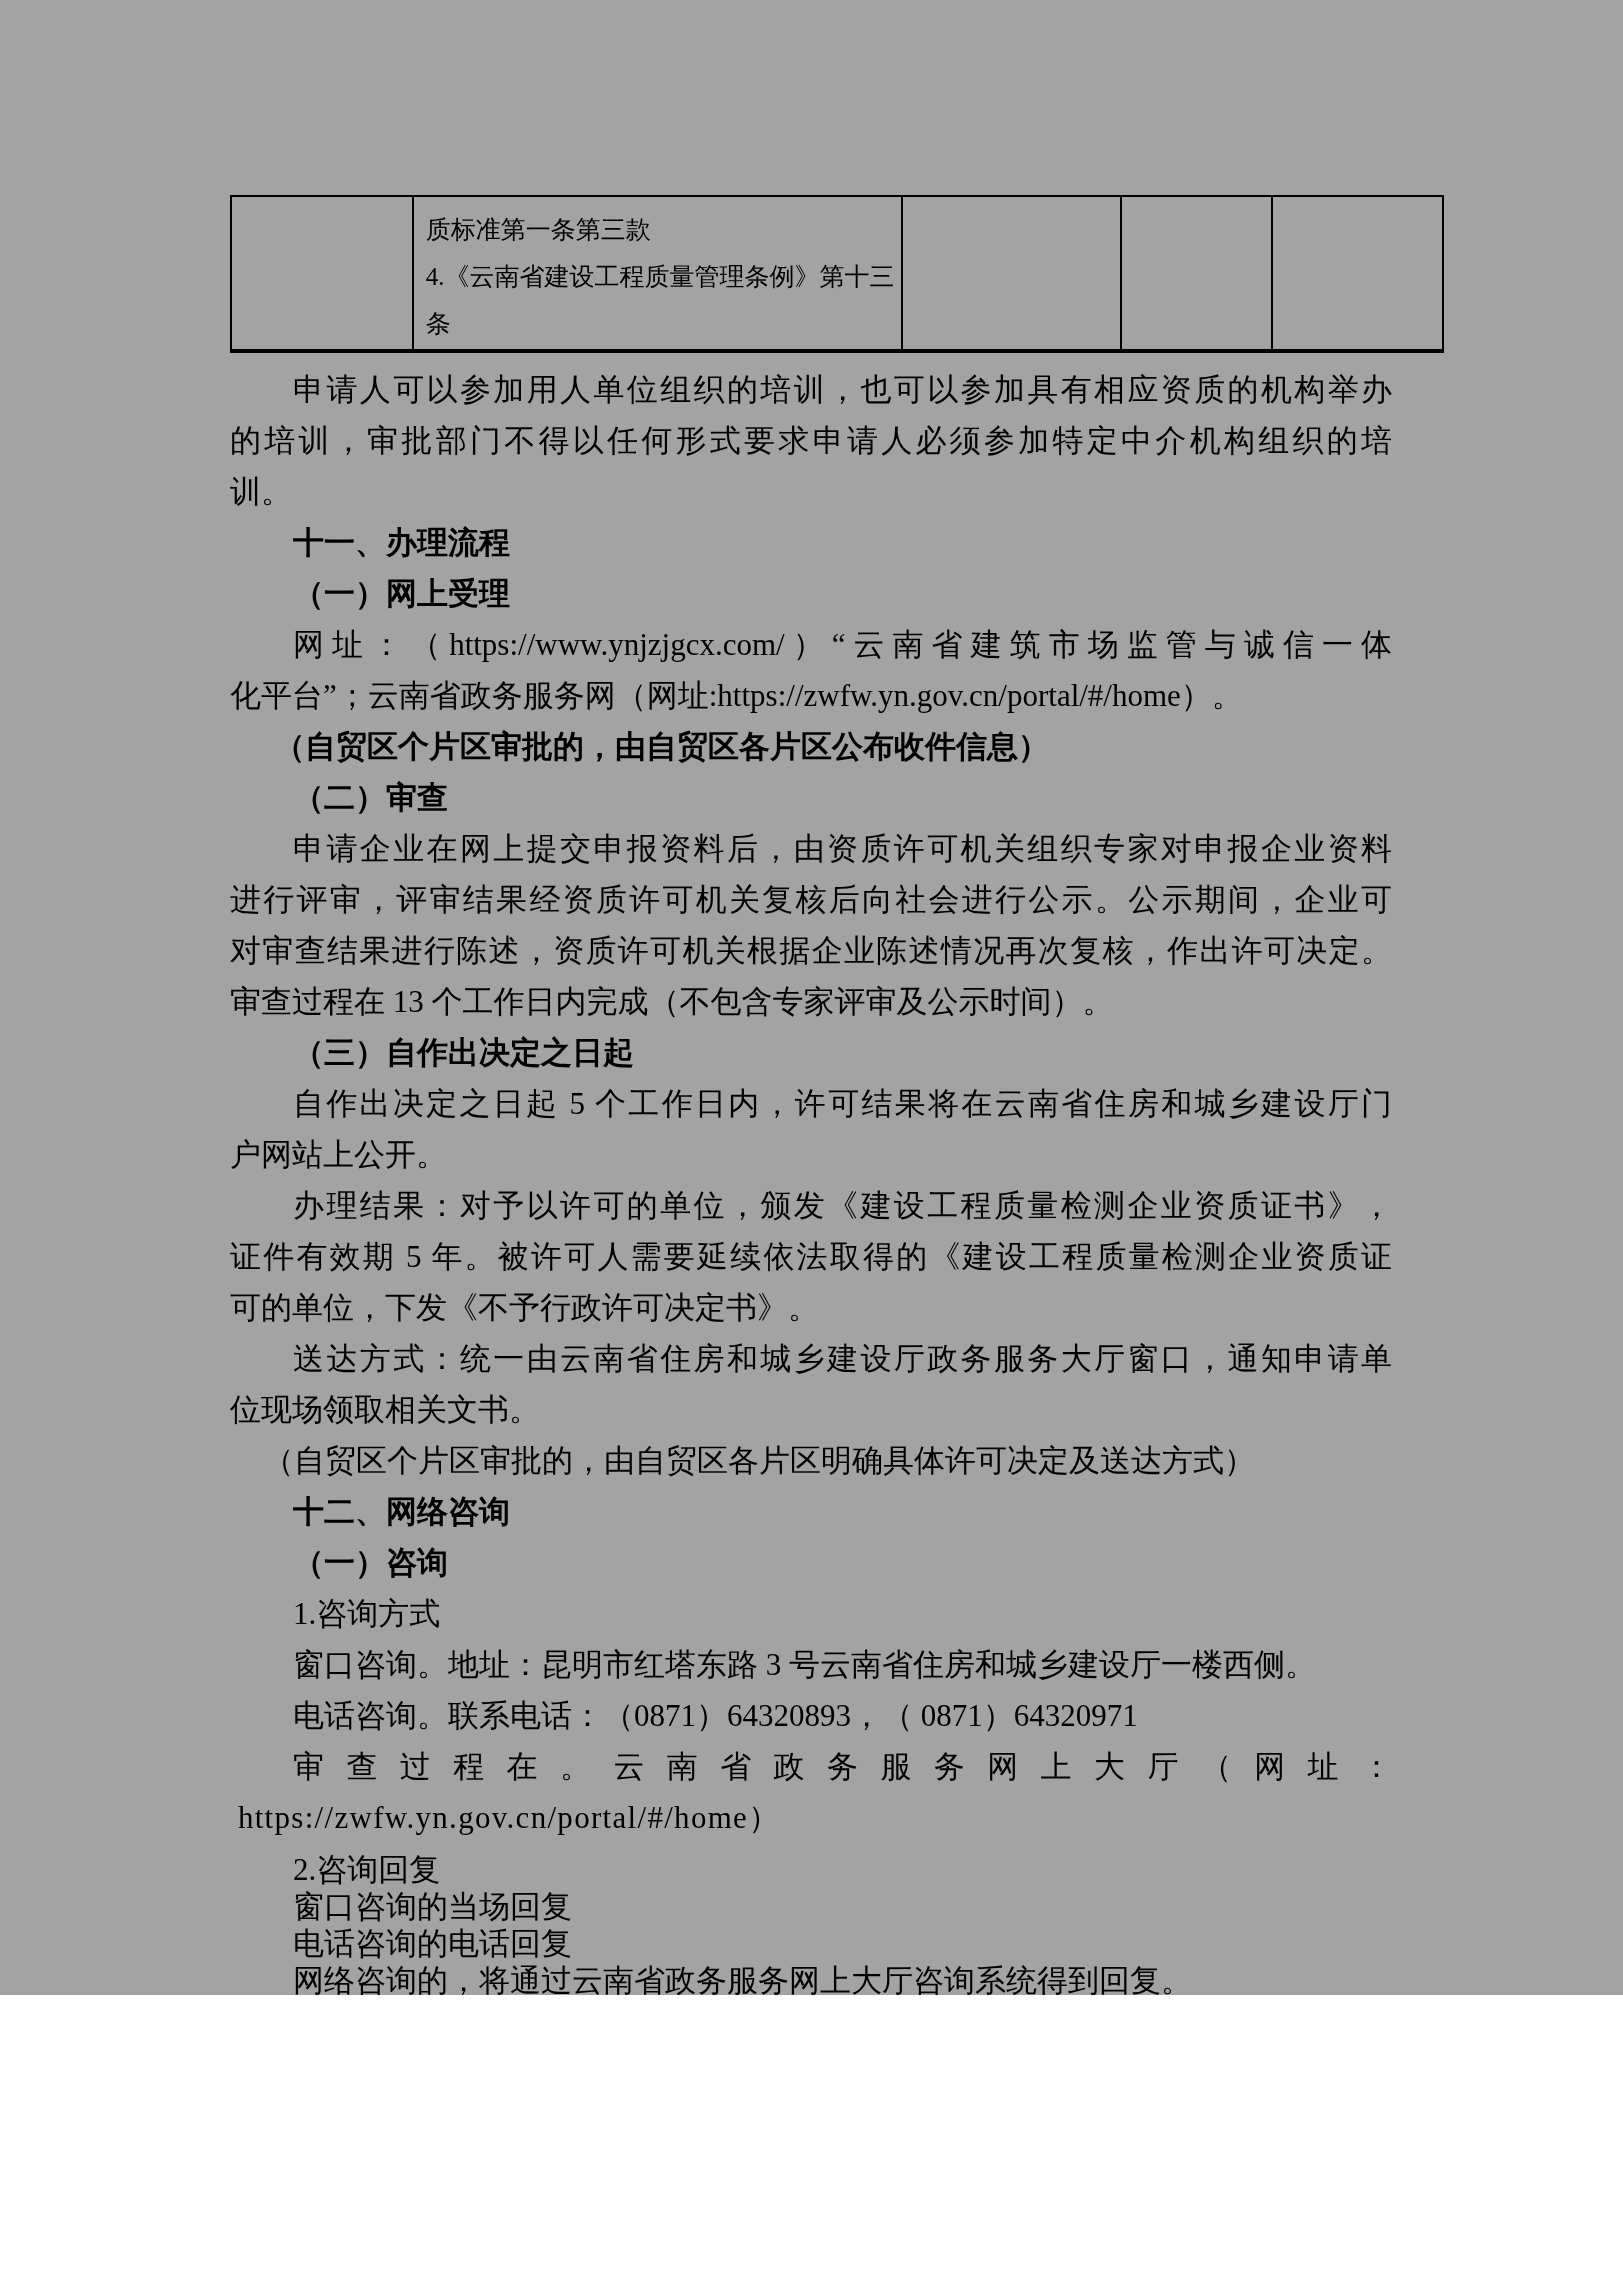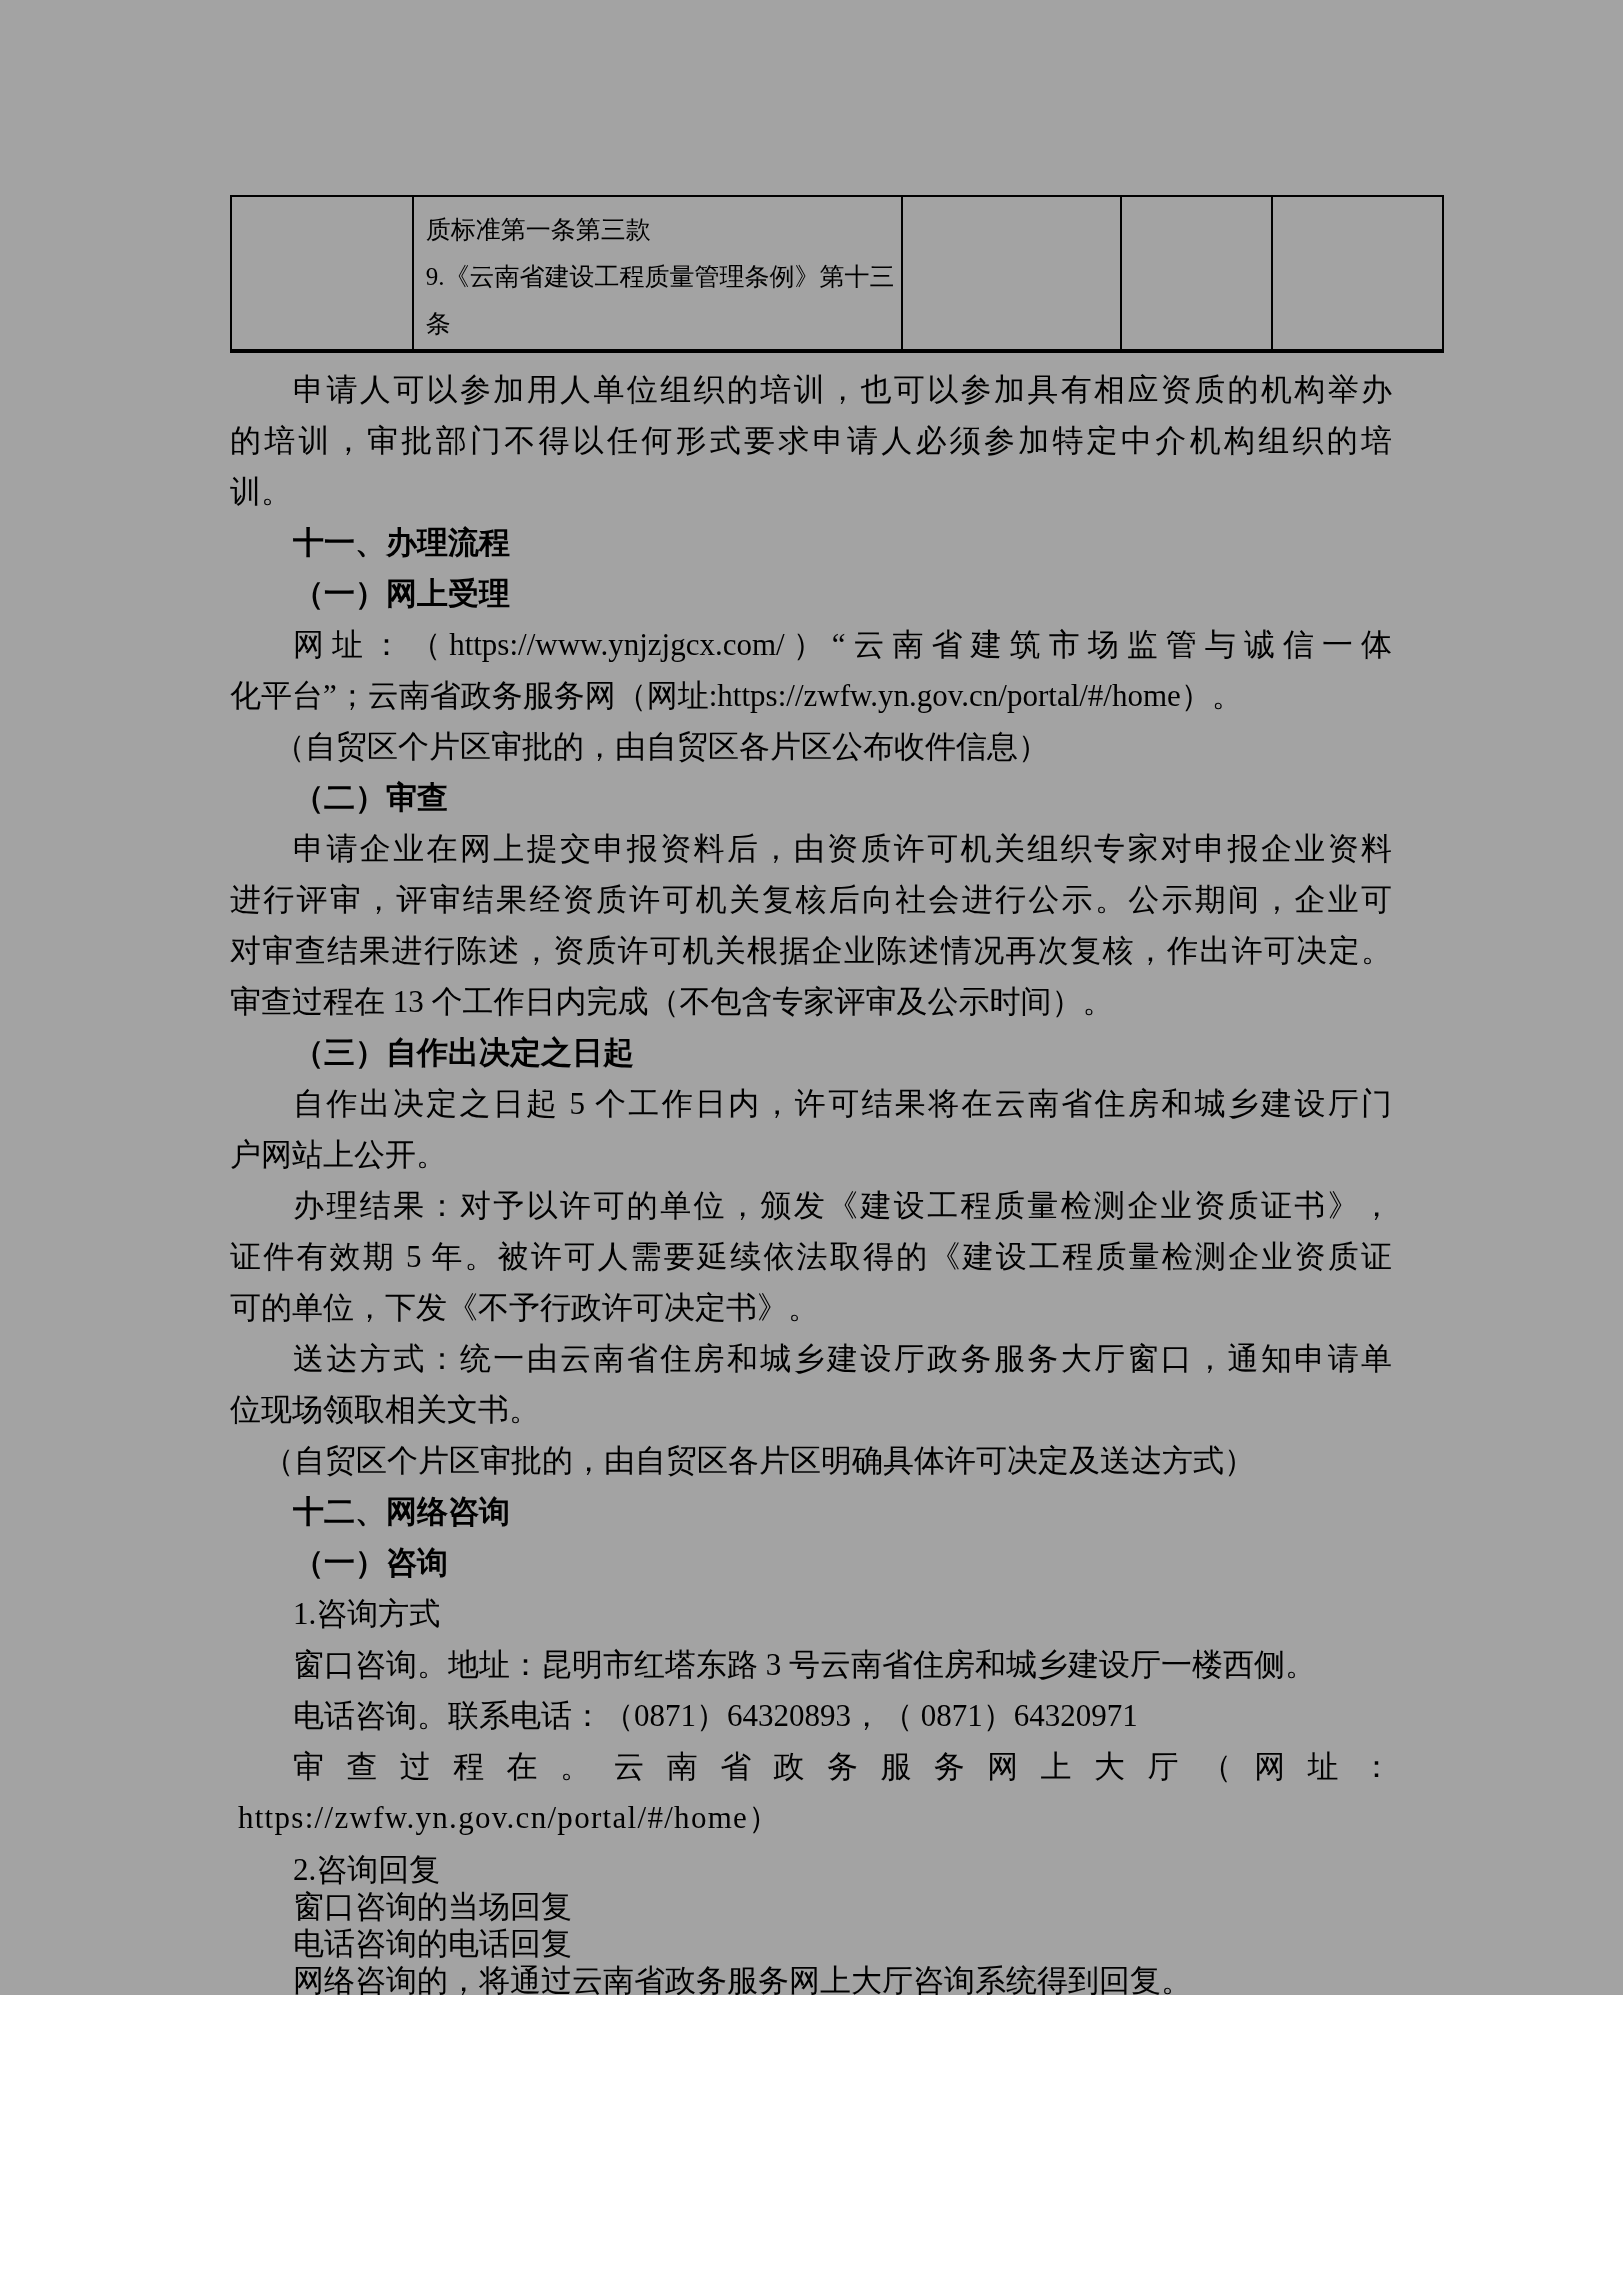--- a/index.html
+++ b/index.html
@@ -50,21 +50,21 @@
   .line { text-align: left; }
   .jl {
     text-align: justify;
     text-align-last: justify;
   }
   .h {
     font-family: Liberation Serif, serif;
     font-weight: bold;
   }
   .ind2  { text-indent: 63px; }
-  .ind14 { text-indent: 44px; }
+  .ind14 { text-indent: 44px; font-weight: bold; }
   .ind11 { text-indent: 33px; }
   .url   { padding-left: 7.9px; letter-spacing: 1.3px; }
   .tight { line-height: 37px; }
   .mt    { margin-top: 7.9px; }
   
   .page-number {
     position: absolute;
     left: 0;
     top: 2128px;
     width: 100%;
@@ -84,21 +84,21 @@
       <col style="width:489px">
       <col style="width:219px">
       <col style="width:151px">
       <col style="width:171px">
     </colgroup>
     <tbody>
         <tr>
       <td></td>
       <td class="cell-legal">
         <div>质标准第一条第三款</div>
-        <div>9.《云南省建设工程质量管理条例》第十三</div>
+        <div>4.《云南省建设工程质量管理条例》第十三</div>
         <div>条</div>
       </td>
       <td></td>
       <td></td>
       <td></td>
     </tr>
   </tbody>
     </table>
 
   <div class="body-text">

